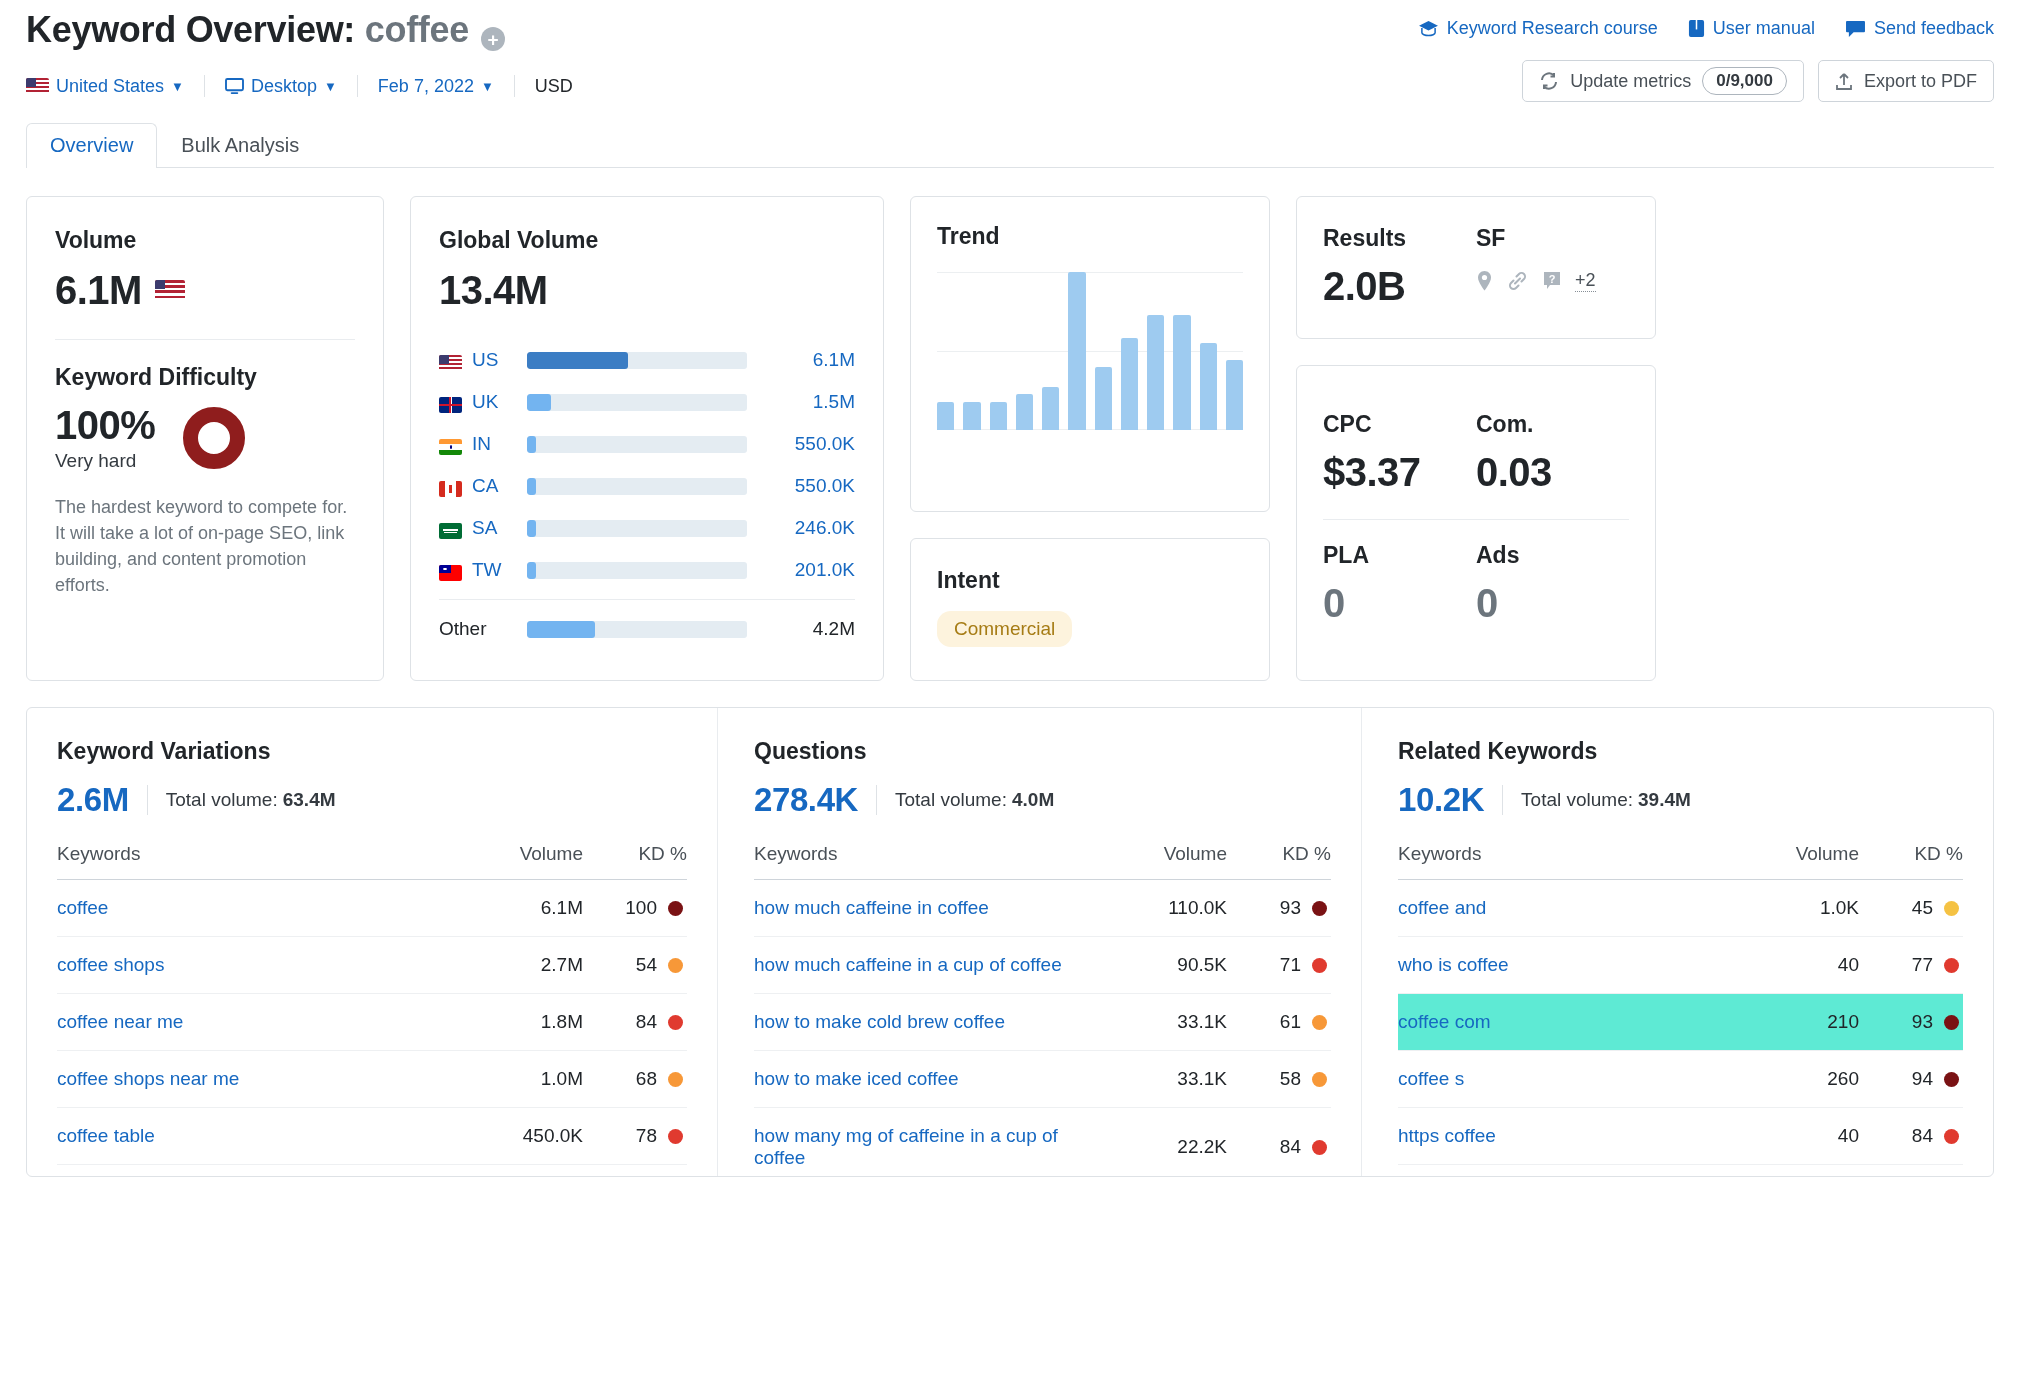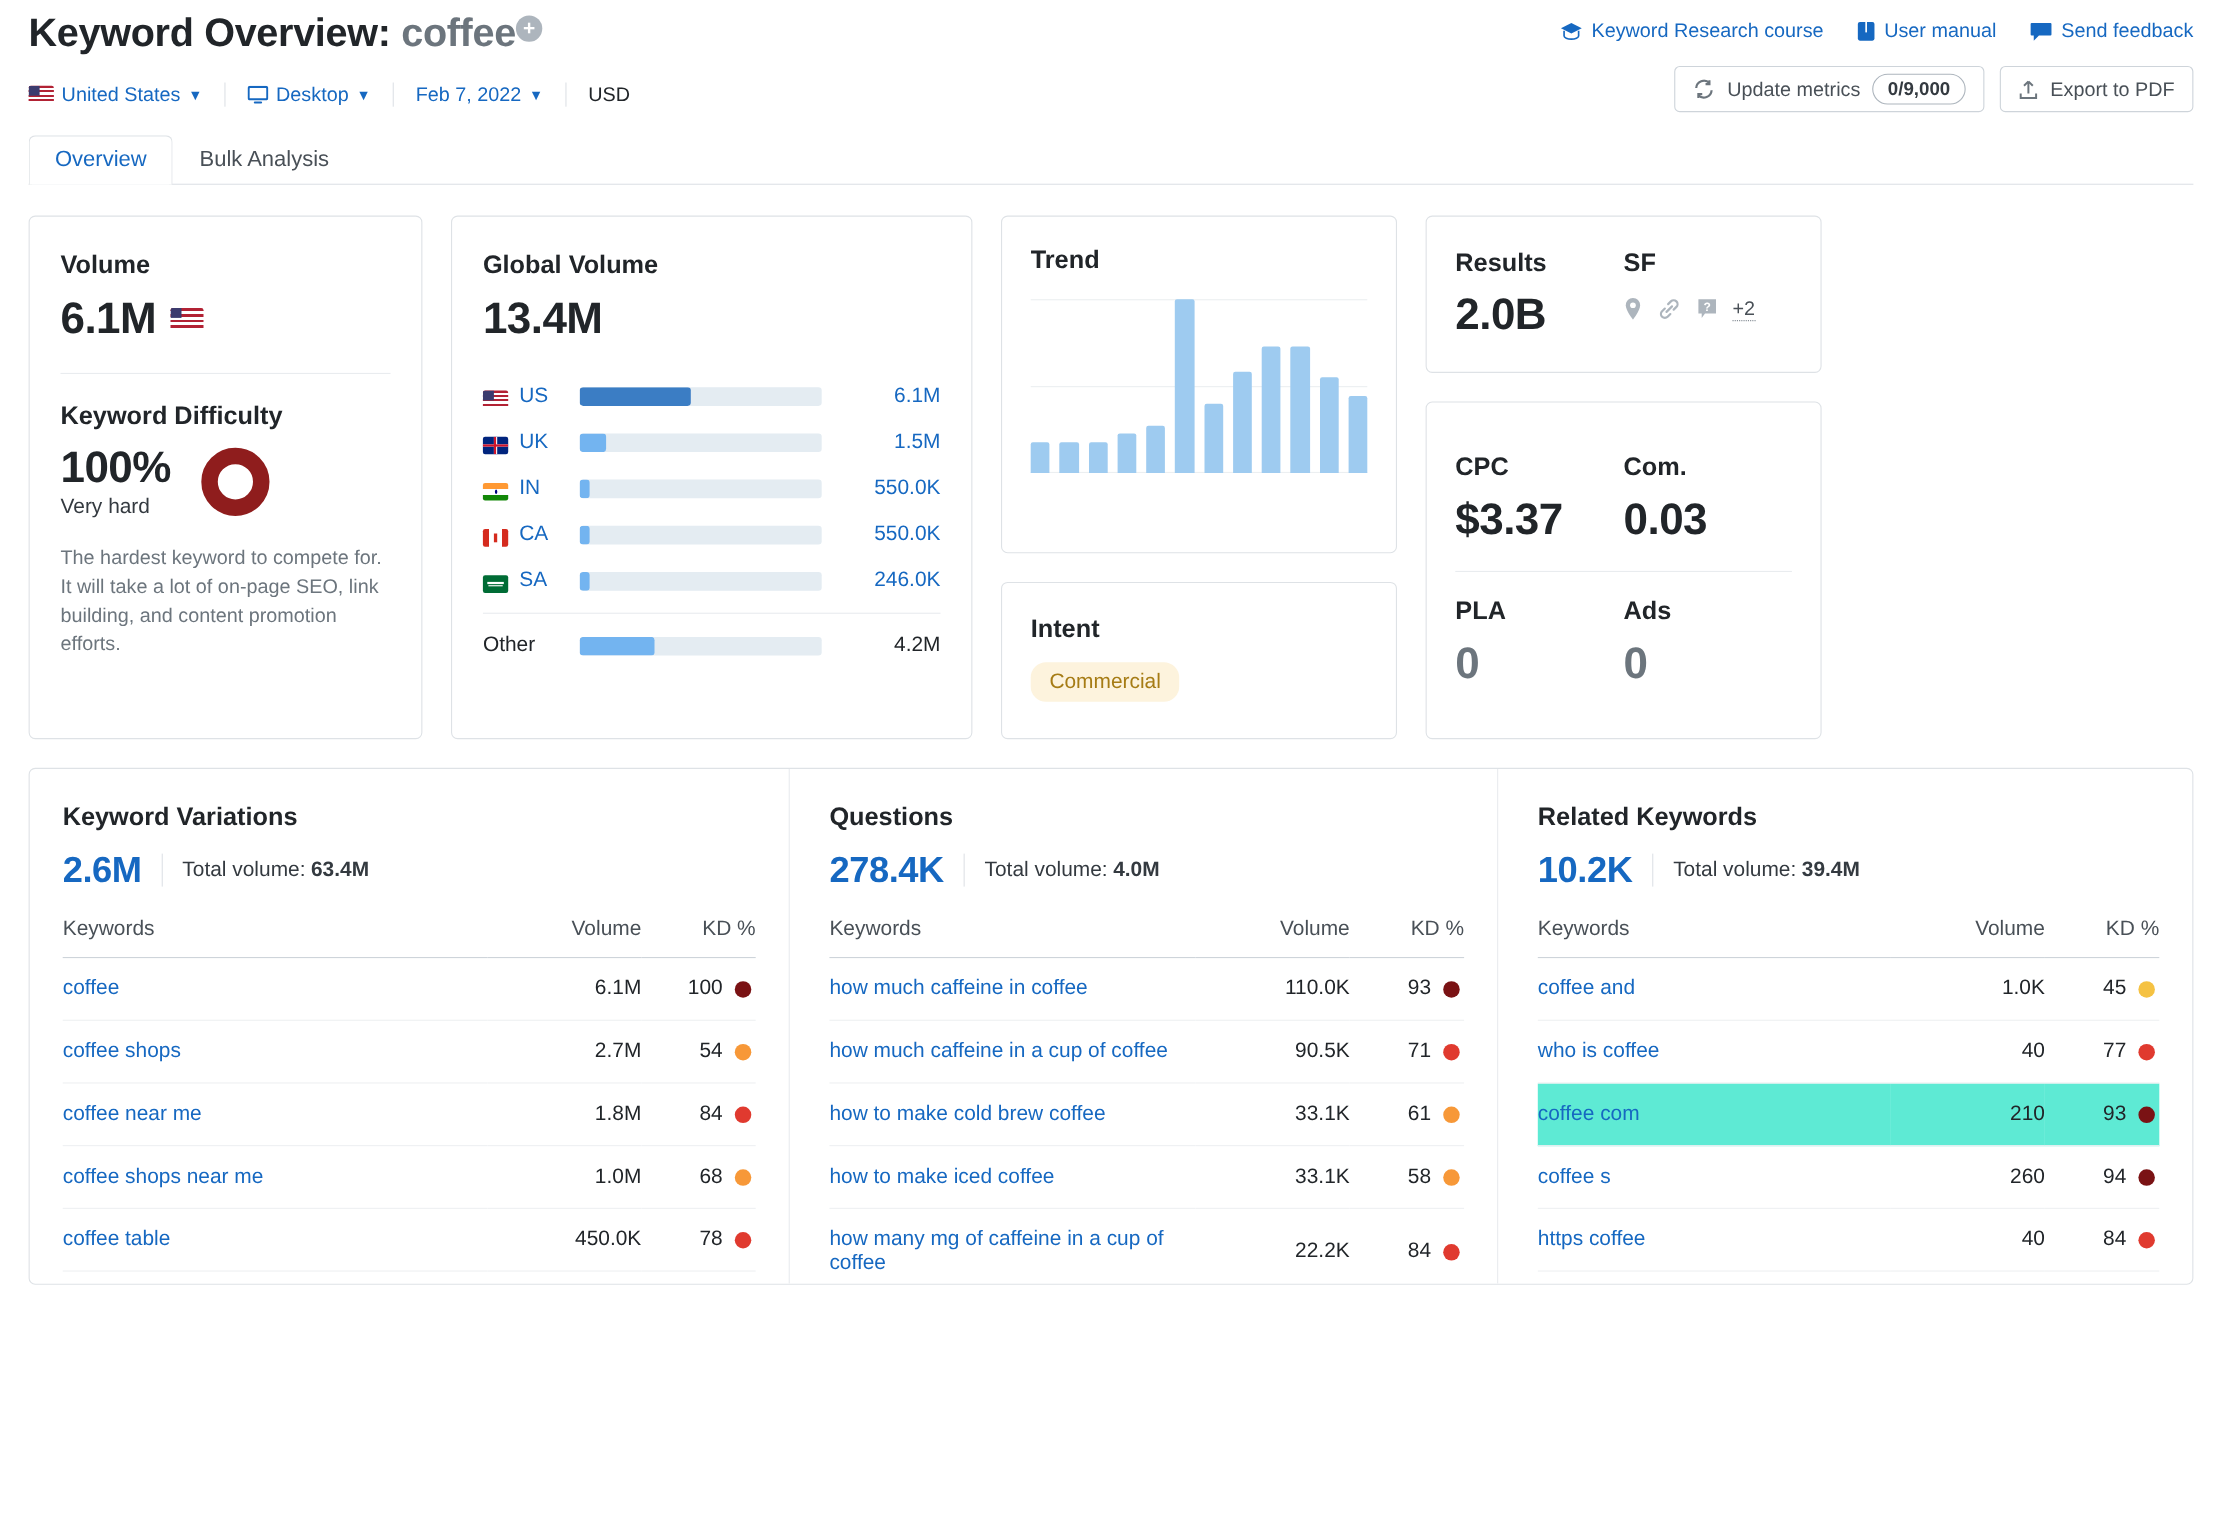--- a/index.html
+++ b/index.html
@@ -8,21 +8,21 @@
     background: #fff;
     font-family: "Liberation Sans", sans-serif;
     color: #212529;
     overflow: hidden;
   }
   .page { width: 2020px; height: 1397px; position: relative; padding: 0 26px; }
 
   
   .hdr { display: flex; align-items: flex-start; justify-content: space-between; padding-top: 8px; }
   .hdr-left { display: flex; flex-direction: column; }
-  .title-row { display: flex; align-items: flex-start; }
+  .title-row { display: flex; align-items: flex-end; gap: 12px; }
   h1.title { font-size: 36px; font-weight: 700; letter-spacing: -0.3px; line-height: 1.2; color: #212529; }
   h1.title .kw { color: #6c757d; font-weight: 700; }
   .plus-badge {
     width: 24px; height: 24px; border-radius: 50%;
     background: #adb5bd; color: #fff; display: inline-flex;
     align-items: center; justify-content: center;
     font-size: 19px; font-weight: 700; line-height: 1; margin-top: 6px;
     font-family: "Liberation Sans", sans-serif;
   }
   .ctl-row { display: flex; align-items: center; gap: 0; margin-top: 24px; font-size: 18px; }
@@ -313,20 +313,33 @@
                 <i style="position:absolute;left:18%;top:38%;width:64%;height:10%;background:#fff"></i>
                 <i style="position:absolute;left:22%;top:58%;width:56%;height:7%;background:#fff"></i>
               </span>
               <span>SA</span>
             </div>
             <div class="gv-bar">
               <div class="gv-fill" style="width:4%;background:#73b4f0"></div>
             </div>
             <div class="gv-v">246.0K</div>
           </div>
+          <div class="gv-row">
+            <div class="gv-cc">
+              <span class="gv-flag" style="background:#fe0000;position:relative;overflow:hidden;">
+                <i style="position:absolute;left:0;top:0;width:50%;height:50%;background:#000095"></i>
+                <i style="position:absolute;left:17%;top:17%;width:16%;height:16%;background:#fff;border-radius:50%"></i>
+              </span>
+              <span>TW</span>
+            </div>
+            <div class="gv-bar">
+              <div class="gv-fill" style="width:4%;background:#73b4f0"></div>
+            </div>
+            <div class="gv-v">201.0K</div>
+          </div>
           <div class="gv-sep"></div>
           <div class="gv-row">
             <div class="gv-cc dark">Other</div>
             <div class="gv-bar">
               <div class="gv-fill" style="width:31%;background:#73b4f0"></div>
             </div>
             <div class="gv-v dark">4.2M</div>
           </div>
         </div>
     </div>

